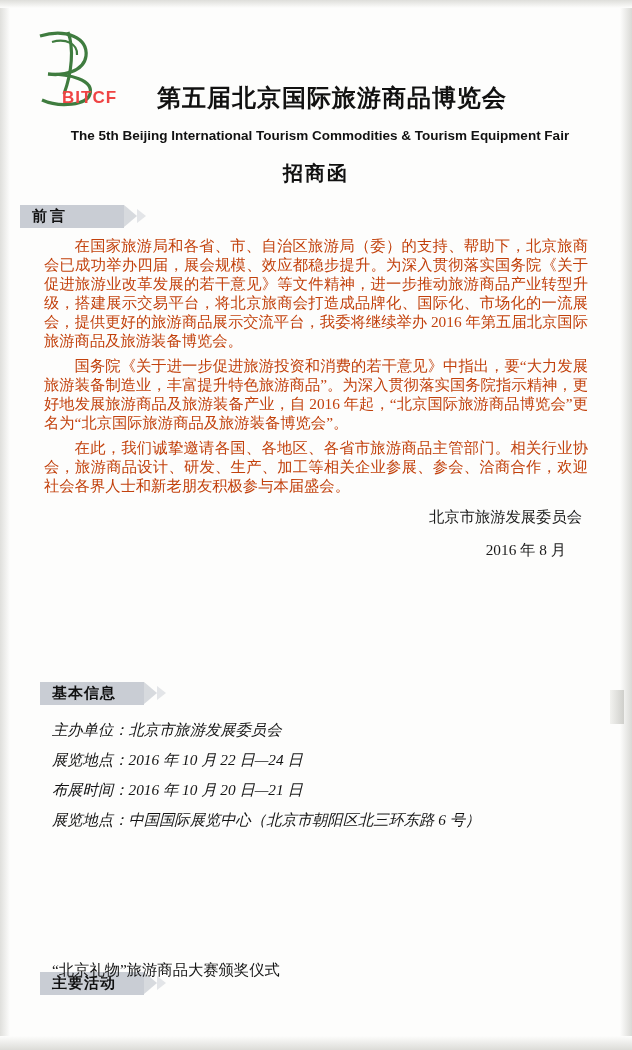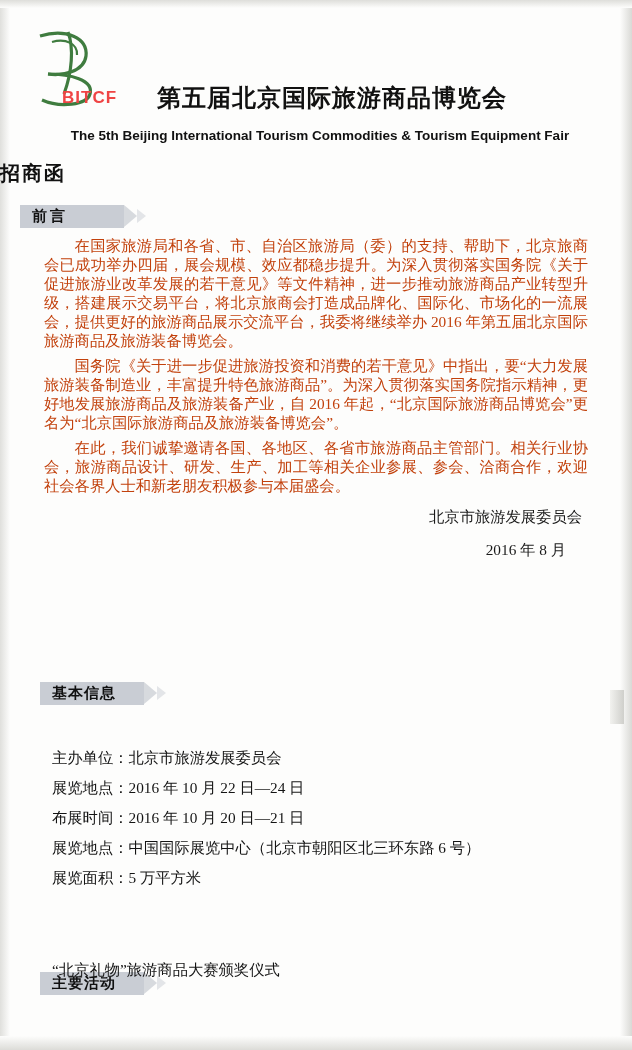--- a/index.html
+++ b/index.html
@@ -105,21 +105,21 @@
     font-family: "Liberation Sans", sans-serif;
     font-weight: bold;
     font-size: 13.5px;
     color: #111;
     padding-left: 8px;
   }
   .title-sub {
     position: absolute;
     left: 0; right: 0;
     top: 160px;
-    text-align: left;
+    text-align: center;
     font-family: "Liberation Serif", serif;
     font-weight: bold;
     font-size: 20px;
     letter-spacing: 2px;
     color: #111;
   }
 
   
   .section-banner {
     position: relative;
@@ -260,35 +260,32 @@
     <p class="sign date">2016 年 8 月</p>
   </div>
 
   <div class="section-banner" style="position:absolute; left:20px; top:682px;">
     <div class="banner-bg"></div>
     <div class="banner-arrow"></div>
     <div class="banner-arrow2"></div>
     <div class="banner-label" style="letter-spacing:1px;">基本信息</div>
   </div>
 
-  <div class="info-list" style="top:743px;">
+  <div class="info-list" style="top:715px;font-style:italic;">
     <div class="info-row">
       <span class="info-label">主办单位：</span><span class="info-value">北京市旅游发展委员会</span>
     </div>
     <div class="info-row">
       <span class="info-label">展览地点：</span><span class="info-value">2016 年 10 月 22 日—24 日</span>
     </div>
     <div class="info-row">
       <span class="info-label">布展时间：</span><span class="info-value">2016 年 10 月 20 日—21 日</span>
     </div>
     <div class="info-row">
       <span class="info-label">展览地点：</span><span class="info-value">中国国际展览中心（北京市朝阳区北三环东路 6 号）</span>
-    </div>
-    <div class="info-row">
-      <span class="info-label">展览面积：</span><span class="info-value">5 万平方米</span>
     </div>
   </div>
 
   <div class="section-banner" style="position:absolute; left:20px; top:972px;">
     <div class="banner-bg"></div>
     <div class="banner-arrow"></div>
     <div class="banner-arrow2"></div>
     <div class="banner-label" style="letter-spacing:1px;">主要活动</div>
   </div>
 

